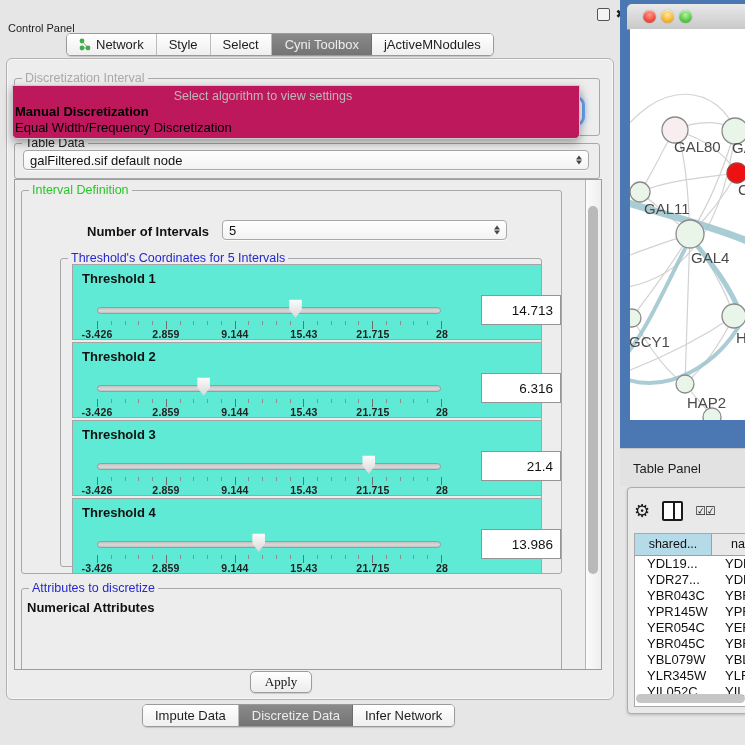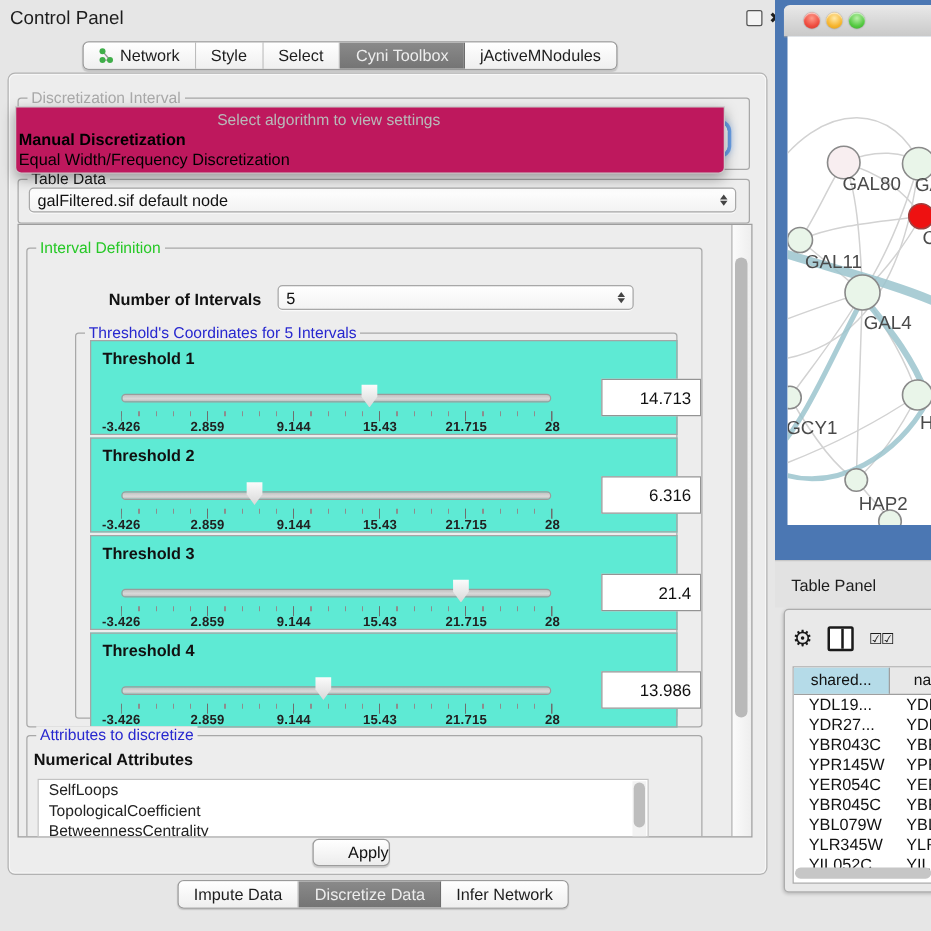--- a/index.html
+++ b/index.html
@@ -1,21 +1,21 @@
 <!DOCTYPE html>
 <html><head>
 <meta charset="utf-8">
 <style>
   html,body{margin:0;padding:0;background:#e6e6e6;width:745px;height:745px;overflow:hidden;
     font-family:"Liberation Sans","DejaVu Sans",sans-serif;-webkit-font-smoothing:antialiased;}
   .screen{position:absolute;inset:0;width:745px;height:745px;background:#e6e6e6;}
   .abs{position:absolute;}
 
   
-  .titlebar-text{left:8px;top:6px;font-size:15px;color:#1d1d1d;}
+  .titlebar-text{left:8px;top:22px;font-size:11px;color:#1d1d1d;}
   .win-btn{top:8px;width:13px;height:13px;font-size:12px;line-height:13px;text-align:center;color:#1d1d1d;}
   .float-btn{left:597px;width:11px;height:11px;border:1.5px solid #555;border-radius:2px;background:#f4f4f4;}
   .close-btn{left:614px;font-weight:bold;}
 
   .seg-bar{display:flex;border:1px solid #9a9a9a;border-radius:5px;overflow:hidden;
     box-shadow:0 1px 1px rgba(0,0,0,.15);background:linear-gradient(#ffffff,#eeeeee);height:21px;}
   .seg{display:flex;align-items:center;gap:5px;padding:0 12px;font-size:13px;color:#1d1d1d;
     border-right:1px solid #bcbcbc;background:linear-gradient(#ffffff,#efefef);white-space:nowrap;}
   .seg:last-child{border-right:none;}
   .seg.sel{background:linear-gradient(#8a8a8a,#747474);color:#ededed;border-right-color:#6d6d6d;padding-left:13px;}
@@ -63,22 +63,22 @@
   .tick-lbls span{position:absolute;transform:translateX(-50%);font-size:10.5px;font-weight:bold;color:#222;letter-spacing:.2px;}
   .val-box{position:absolute;left:408px;top:30px;width:80px;height:30px;background:#ffffff;border:1px solid #949494;
     font-size:13.5px;color:#111;text-align:right;line-height:30px;padding-right:7px;box-sizing:border-box;}
 
   .attr-list{position:absolute;left:8px;top:34px;width:487px;height:55px;background:#ffffff;border:1px solid #c2c2c2;overflow:hidden;}
   .attr-item{font-size:12.5px;color:#222;padding:1px 0 1px 8px;line-height:14.5px;}
   .attr-vsb{position:absolute;right:1px;top:1px;width:11px;height:53px;background:#f2f2f2;}
   .attr-vsb i{position:absolute;left:1px;top:1px;width:9px;height:36px;border-radius:5px;background:#bdbdbd;}
 
   .apply-btn{left:250px;top:671px;width:60px;height:20px;border:1px solid #9c9c9c;border-radius:5px;
-    background:linear-gradient(#ffffff,#ececec);font-size:13px;color:#111;text-align:right;line-height:19px;
-    box-shadow:0 1px 1px rgba(0,0,0,.15);}
+    background:linear-gradient(#ffffff,#ececec);font-size:13px;color:#111;text-align:center;line-height:19px;
+    box-shadow:0 1px 1px rgba(0,0,0,.15);font-family:Liberation Serif, serif;}
 
   
   .net-frame{left:620px;top:0;width:125px;height:448px;background:#4b77b3;}
   .net-titlebar{position:absolute;left:7px;top:4px;width:118px;height:25px;
     background:linear-gradient(#e9e9e9,#c9c9c9);border-bottom:1px solid #9a9a9a;border-radius:5px 0 0 0;}
   .tl{position:absolute;top:6px;width:13px;height:13px;border-radius:50%;box-shadow:inset 0 1px 1px rgba(255,255,255,.7),0 0 1px rgba(0,0,0,.5);}
   .tl.red{left:16px;background:radial-gradient(circle at 50% 35%,#ff9a8a,#ee4b3e 60%,#c93a30);}
   .tl.yel{left:34px;background:radial-gradient(circle at 50% 35%,#ffe9a8,#f6b42c 60%,#d69a1e);}
   .tl.grn{left:52px;background:radial-gradient(circle at 50% 35%,#b9f0a8,#53c940 60%,#3ba52c);}
   .net-canvas{position:absolute;left:10px;top:29px;width:115px;height:391px;background:#ffffff;overflow:hidden;}
@@ -161,21 +161,21 @@
       <span>galFiltered.sif default node</span>
       <span class="spinner">
           <i class="up"></i>
           <i class="dn"></i>
         </span>
     </div>
   </div>
 
   <div class="abs scrollpane">
 
-    <div class="groupbox abs" style="left:6px;top:18px;width:539px;height:382px;">
+    <div class="groupbox abs" style="left:6px;top:10px;width:539px;height:382px;">
       <span class="group-label" style="color:#26c826;">Interval Definition</span>
 
       <div class="abs" style="left:65px;top:33px;font-size:13px;font-weight:bold;color:#111;">Number of Intervals</div>
       <div class="combo" style="position:absolute;left:200px;top:29px;width:285px;height:20px;box-sizing:border-box;">
         <span>5</span>
         <span class="spinner">
             <i class="up"></i>
             <i class="dn"></i>
           </span>
       </div>
@@ -253,28 +253,20 @@
           <span style="left:80%;">21.715</span>
           <span style="left:100%;">28</span>
         </div>
         <div class="val-box">13.986</div>
       </div>
     </div>
 
     <div class="groupbox abs" style="left:6px;top:408px;width:539px;height:95px;">
       <span class="group-label" style="color:#2727cf;">Attributes to discretize</span>
       <div class="abs" style="left:5px;top:11px;font-size:13px;font-weight:bold;color:#111;">Numerical Attributes</div>
-      <div class="attr-list">
-        <div class="attr-item">SelfLoops</div>
-        <div class="attr-item">TopologicalCoefficient</div>
-        <div class="attr-item">BetweennessCentrality</div>
-        <div class="attr-vsb">
-            <i></i>
-          </div>
-      </div>
     </div>
 
     <div class="vsb-track">
       <div class="vsb-thumb" style="top:26px;height:368px;"></div>
     </div>
   </div>
 
   <div class="abs apply-btn">Apply</div>
 
   <div class="abs" style="left:142px;top:704px;">

